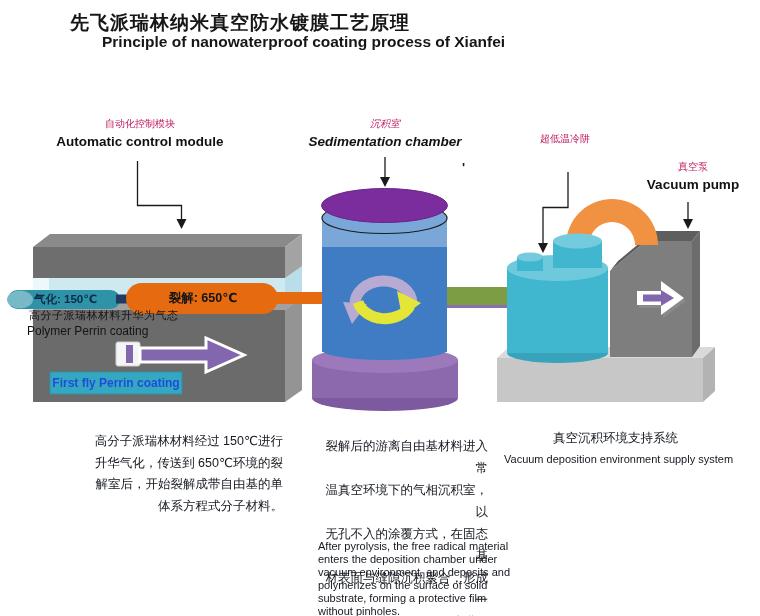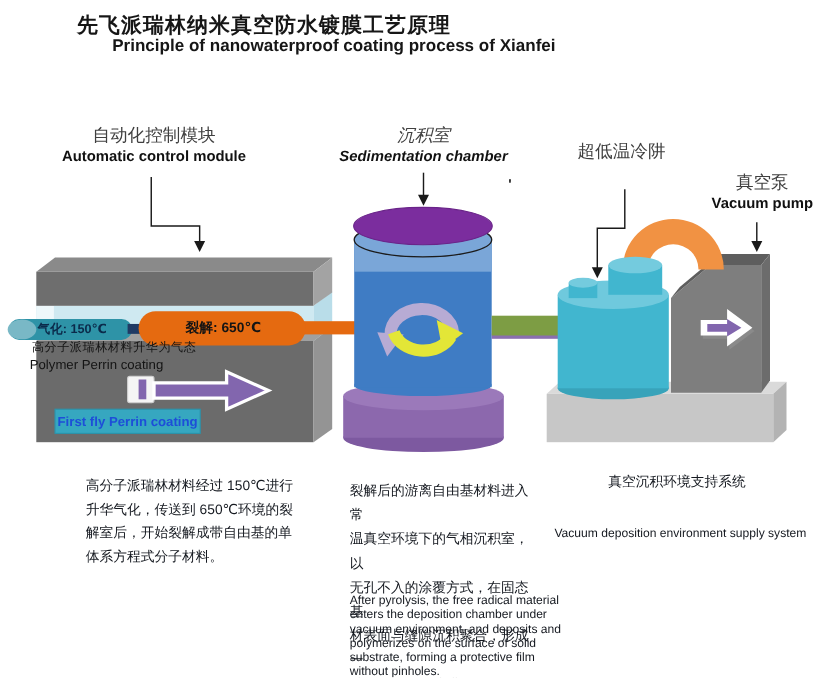--- a/index.html
+++ b/index.html
@@ -2,23 +2,23 @@
 <html><head>
 <meta charset="utf-8">
 <style>
   html,body{margin:0;padding:0;background:#ffffff;}
   .canvas{position:relative;width:760px;height:616px;background:#ffffff;overflow:hidden;
           font-family:"Liberation Sans","DejaVu Sans",sans-serif;color:#1a1a1a;}
   .abs{position:absolute;}
   .title-cn{font-size:19px;font-weight:700;letter-spacing:1px;color:#161616;}
   .title-en{font-size:15.5px;font-weight:700;color:#161616;margin-left:40px;}
   .lbl{text-align:center;}
-  .lbl .cn{font-size:16px;line-height:18px;color:#404040;}
+  .lbl .cn{font-size:10px;line-height:18px;color:#be185d;}
   .lbl .en{font-size:13.5px;line-height:17px;font-weight:600;color:#111;}
-  .para-cn{font-size:12.5px;line-height:21.5px;white-space:pre-line;color:#14181f;}
+  .para-cn{font-size:12.5px;line-height:21.5px;white-space:pre-line;color:#14181f;text-align:right;}
   .para-en{font-size:11px;line-height:13.4px;white-space:pre-line;color:#14181f;}
   .pill-txt{font-size:11.5px;font-weight:700;color:#0b2a4a;text-align:left;}
   .pyro-txt{font-size:12.5px;font-weight:700;color:#141414;text-align:center;}
   .feed-cn{font-size:11px;color:#151515;letter-spacing:0.5px;}
   .feed-en{font-size:12px;color:#141414;}
   .firstfly{font-size:12px;font-weight:700;color:#1d4ed8;text-align:center;line-height:21px;}
   svg{display:block;}
 </style>
 </head>
 <body>
@@ -171,15 +171,15 @@
 材表面与缝隙沉积聚合，形成一
 种无针孔的保护膜。</div>
   <div class="abs para-en" style="left:318px;top:540px;width:210px;line-height:13px;">After pyrolysis, the free radical material
 enters the deposition chamber under
 vacuum environment, and deposits and
 polymerizes on the surface of solid
 substrate, forming a protective film
 without pinholes.</div>
 
   <div class="abs para-cn" style="left:553px;top:430px;line-height:16px;">真空沉积环境支持系统</div>
-  <div class="abs para-en" style="left:504px;top:479px;width:250px;">Vacuum deposition  environment supply system</div>
+  <div class="abs para-en" style="left:504px;top:453px;width:250px;">Vacuum deposition  environment supply system</div>
 
 </div>
 
 </body></html>

